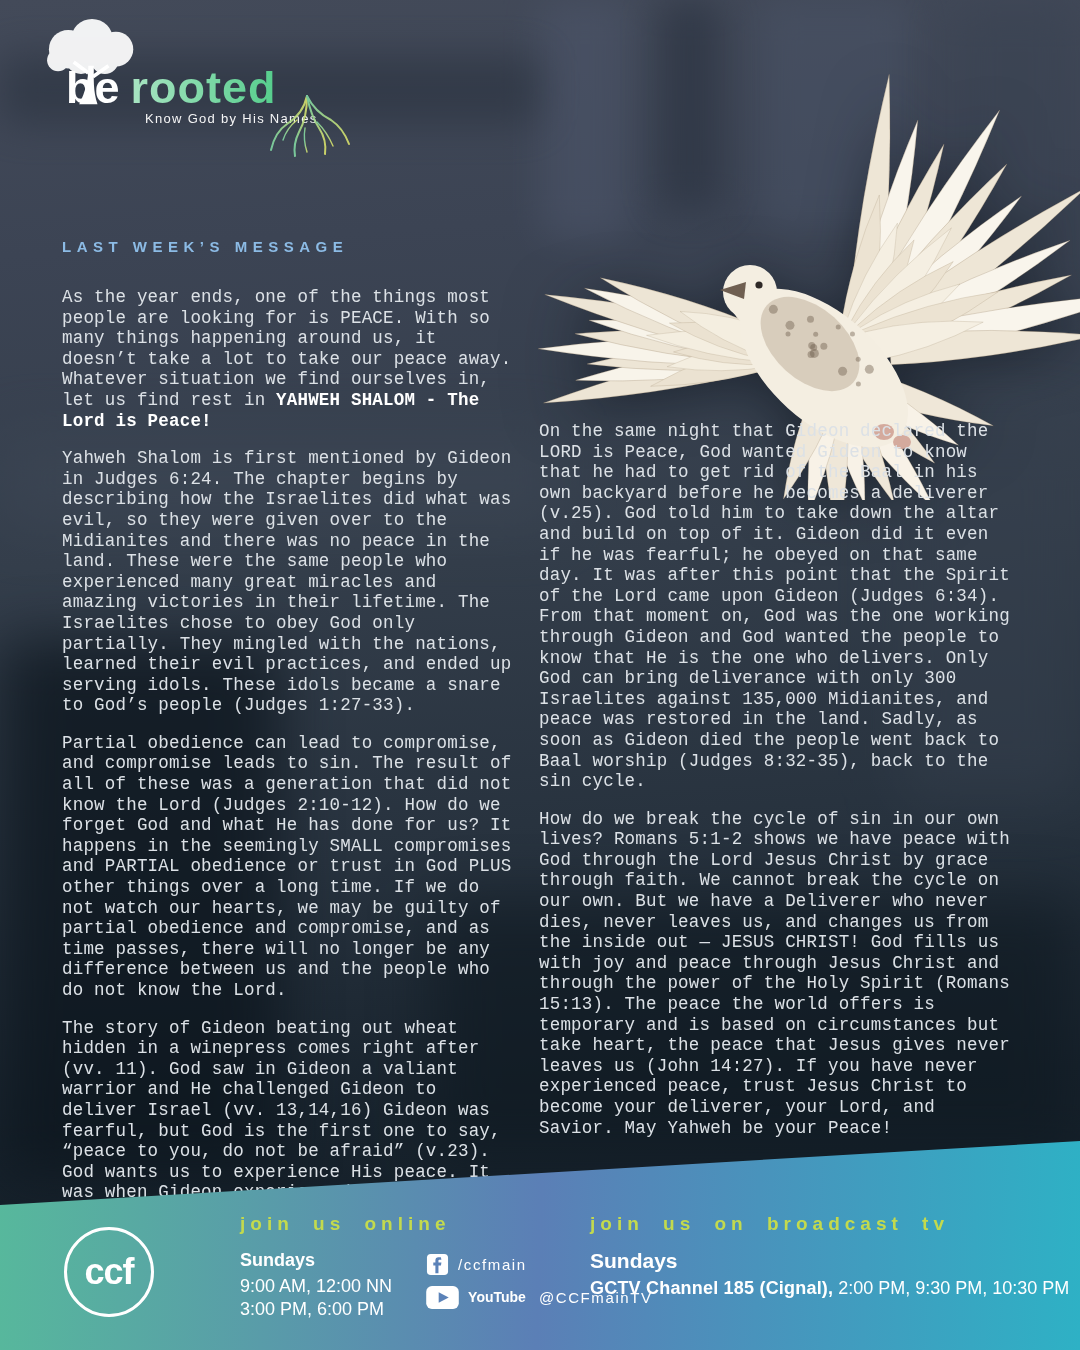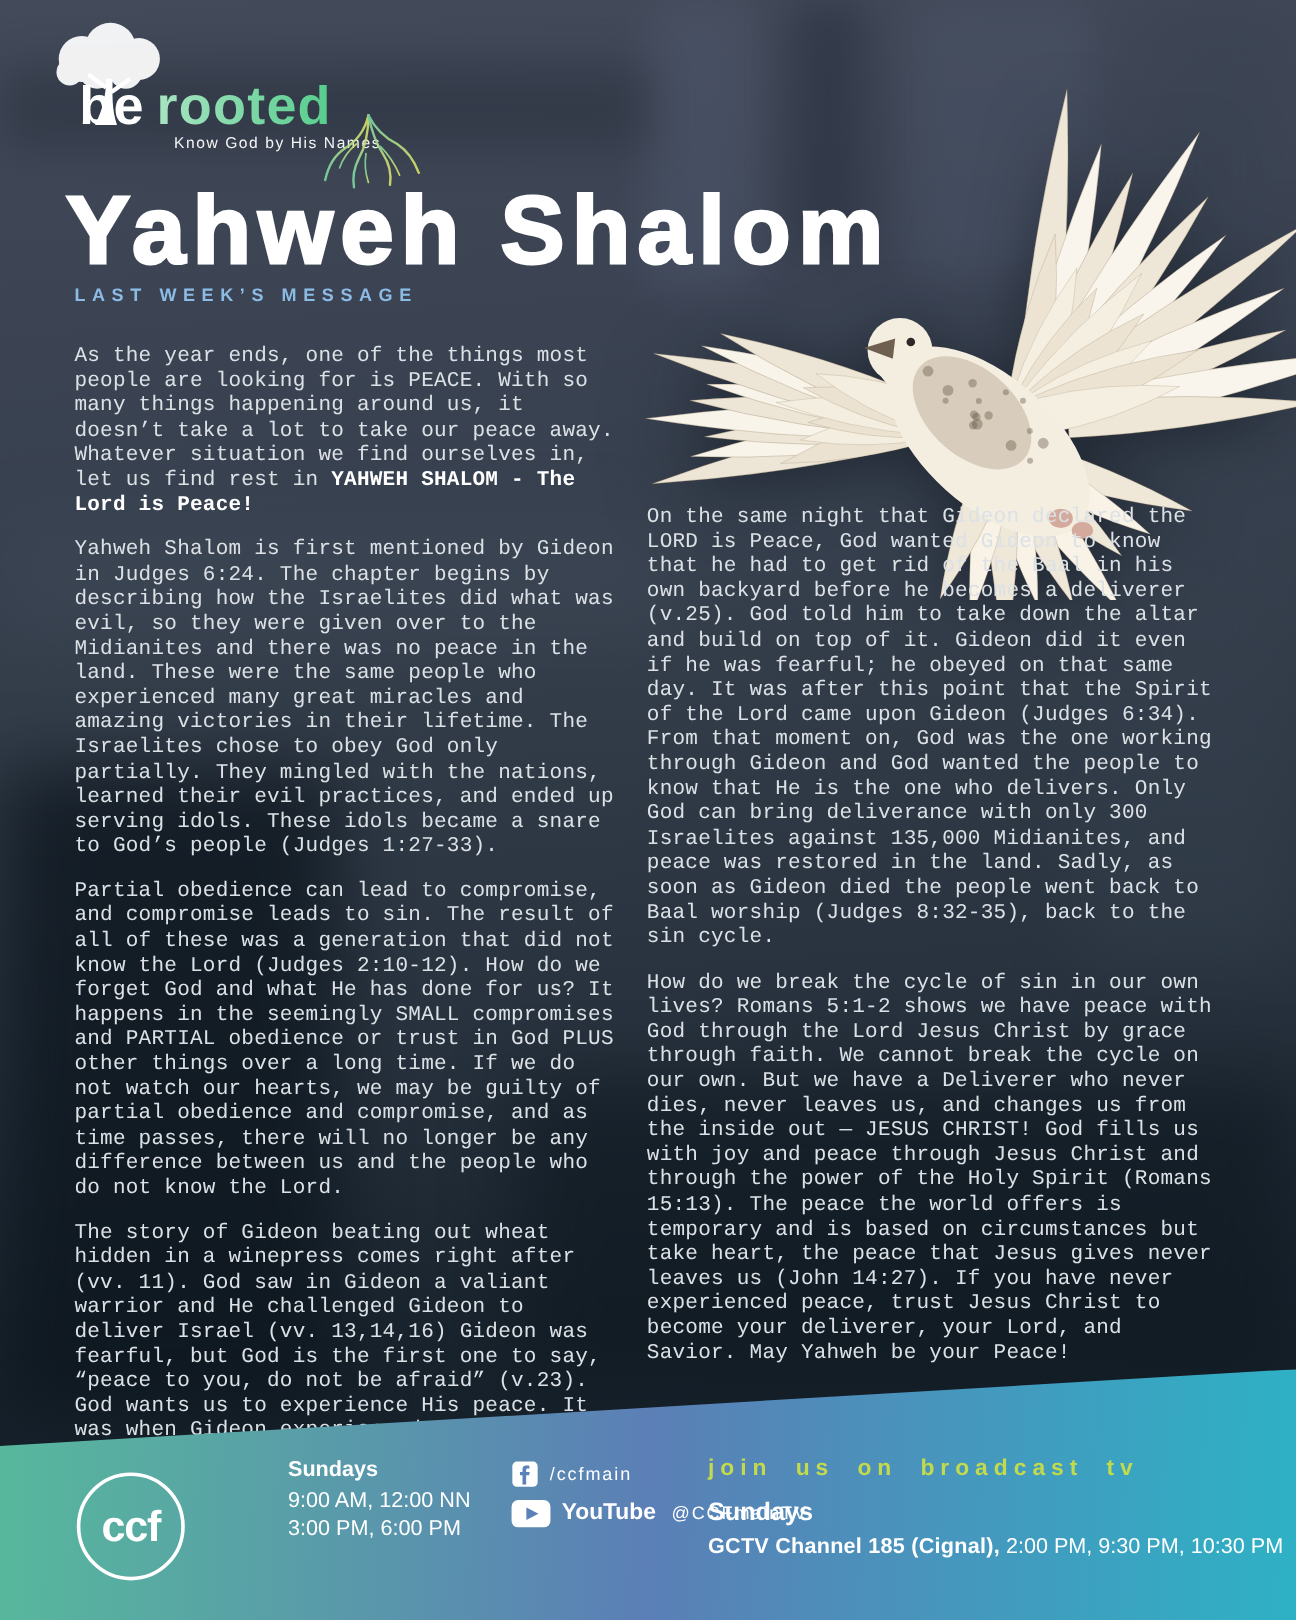--- a/index.html
+++ b/index.html
@@ -49,21 +49,21 @@
        display:flex;align-items:center;justify-content:center;font-size:36px;font-weight:bold;letter-spacing:-1px;}
   .fsec{position:absolute;top:72px;}
   .online{left:240px;}
   .broadcast{left:590px;}
   .fsec h3{margin:0 0 14px 0;font-size:19px;font-weight:bold;color:#c3da4d;letter-spacing:5px;word-spacing:9px;}
   .frow{display:flex;gap:34px;}
   .day{font-size:21px;font-weight:bold;margin-bottom:3px;}
   .times div{font-size:18px;line-height:23px;}
   .links{padding-top:2px;}
   .link{display:flex;align-items:center;gap:9px;height:26px;margin-bottom:7px;font-size:15px;letter-spacing:1.6px;}
-  .yt-word{font-weight:bold;font-size:19px;letter-spacing:0;margin-right:4px;}
+  .yt-word{font-weight:bold;font-size:14px;letter-spacing:0;margin-right:4px;}
   .bline{font-size:18px;line-height:25px;}
   .bline b{letter-spacing:.2px;}
 </style>
 </head>
 <body>
 
 <div class="poster">
 
   <div>
     <div class="blob b1"></div>
@@ -190,40 +190,40 @@
         <path d="M54,2 Q54,24 46,38 Q40,50 42,62"></path>
         <path d="M54,2 Q58,22 66,34 Q74,46 72,60"></path>
         <path d="M54,2 Q62,18 78,26 Q90,34 96,50"></path>
         <path d="M44,26 Q34,34 30,46" stroke-width="1.4"></path>
         <path d="M64,28 Q74,38 80,52" stroke-width="1.4"></path>
         <path d="M52,34 Q50,46 54,58" stroke-width="1.4"></path>
       </g>
     </svg>
   </header>
 
-  <h1 class="title">Yahweh Shalom</h1>
   <div class="subtitle">LAST WEEK’S MESSAGE</div>
 
   <div class="col col-left">
     <p><span>As the year ends, one of the things most people are looking for is PEACE. With so many things happening around us, it doesn’t take a lot to take our peace away. Whatever situation we find ourselves in, let us find rest in </span><b>YAHWEH SHALOM - The Lord is Peace!</b></p>
     <p>Yahweh Shalom is first mentioned by Gideon in Judges 6:24. The chapter begins by describing how the Israelites did what was evil, so they were given over to the Midianites and there was no peace in the land. These were the same people who experienced many great miracles and amazing victories in their lifetime. The Israelites chose to obey God only partially. They mingled with the nations, learned their evil practices, and ended up serving idols. These idols became a snare to God’s people (Judges 1:27-33).</p>
     <p>Partial obedience can lead to compromise, and compromise leads to sin. The result of all of these was a generation that did not know the Lord (Judges 2:10-12). How do we forget God and what He has done for us? It happens in the seemingly SMALL compromises and PARTIAL obedience or trust in God PLUS other things over a long time. If we do not watch our hearts, we may be guilty of partial obedience and compromise, and as time passes, there will no longer be any difference between us and the people who do not know the Lord.</p>
     <p>The story of Gideon beating out wheat hidden in a winepress comes right after (vv. 11). God saw in Gideon a valiant warrior and He challenged Gideon to deliver Israel (vv. 13,14,16) Gideon was fearful, but God is the first one to say, “peace to you, do not be afraid” (v.23). God wants us to experience His peace. It was when Gideon experienced peace from the One who gives it that he built an altar (v.24) to God. YAHWEH is the personal name of God and He wants to have a personal relationship with us. SHALOM means peace.</p>
   </div>
   <div class="col col-right">
     <p>On the same night that Gideon declared the LORD is Peace, God wanted Gideon to know that he had to get rid of the Baal in his own backyard before he becomes a deliverer (v.25). God told him to take down the altar and build on top of it. Gideon did it even if he was fearful; he obeyed on that same day. It was after this point that the Spirit of the Lord came upon Gideon (Judges 6:34). From that moment on, God was the one working through Gideon and God wanted the people to know that He is the one who delivers. Only God can bring deliverance with only 300 Israelites against 135,000 Midianites, and peace was restored in the land. Sadly, as soon as Gideon died the people went back to Baal worship (Judges 8:32-35), back to the sin cycle.</p>
     <p>How do we break the cycle of sin in our own lives? Romans 5:1-2 shows we have peace with God through the Lord Jesus Christ by grace through faith. We cannot break the cycle on our own. But we have a Deliverer who never dies, never leaves us, and changes us from the inside out — JESUS CHRIST! God fills us with joy and peace through Jesus Christ and through the power of the Holy Spirit (Romans 15:13). The peace the world offers is temporary and is based on circumstances but take heart, the peace that Jesus gives never leaves us (John 14:27). If you have never experienced peace, trust Jesus Christ to become your deliverer, your Lord, and Savior. May Yahweh be your Peace!</p>
   </div>
 
   <footer class="footer">
     <div class="ccf">
       <span>ccf</span>
     </div>
 
     <section class="fsec online">
+      <h3>join us online</h3>
       <div class="frow">
         <div class="times">
           <div class="day">Sundays</div>
           <div>9:00 AM, 12:00 NN</div>
           <div>3:00 PM, 6:00 PM</div>
         </div>
         <div class="links">
           <div class="link">
             <svg width="23" height="23" viewBox="0 0 24 24" aria-hidden="true">
               <rect x="1" y="1" width="22" height="22" rx="4" fill="#ffffff"></rect>

